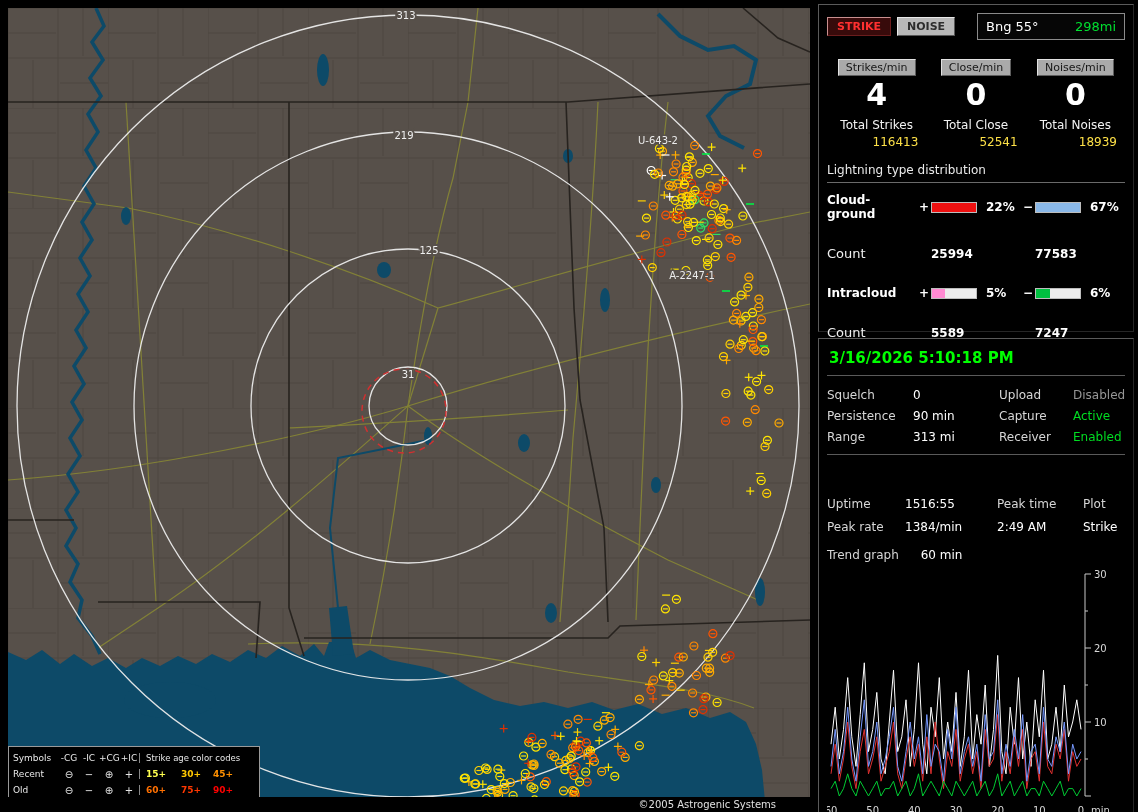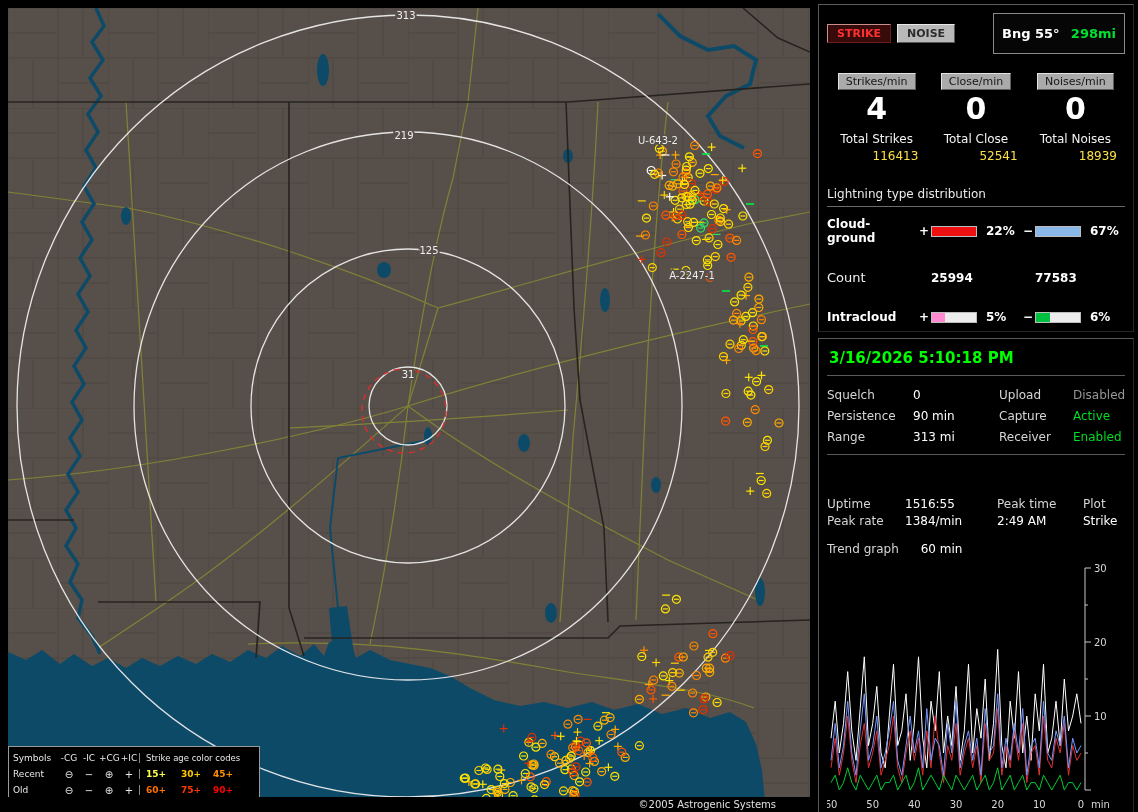--- a/index.html
+++ b/index.html
@@ -33,26 +33,26 @@
     display:flex; flex-direction:column; gap:6px; }
   .panel { background:#000; border:1px solid; border-color:#5a5a5a #262626 #262626 #5a5a5a; padding:8px; }
   #stats-panel { height:328px; }
   #status-panel { flex:1; }
 
   .top-row { display:flex; align-items:center; gap:6px; margin-bottom:16px; }
   .btn { font-size:11px; font-weight:bold; padding:2px 9px; cursor:pointer;
     font-family:"DejaVu Sans","Liberation Sans",sans-serif; }
   .btn.strike { background:#380b0b; color:#ff3030; border:1px solid; border-color:#c98f8f #6b1d1d #6b1d1d #c98f8f; }
   .btn.noise  { background:#b8b8b8; color:#2d2d2d; border:1px solid; border-color:#e9e9e9 #575757 #575757 #e9e9e9; }
-  .bng-box { margin-left:auto; width:132px; border:1px solid #8a8a8a; background:#060606;
-    padding:12px 8px; display:flex; justify-content:space-between; font-size:13px; font-weight:bold; }
+  .bng-box { margin-left:auto; width:148px; border:1px solid #8a8a8a; background:#060606;
+    padding:5px 8px; display:flex; justify-content:space-between; font-size:13px; font-weight:normal; }
   .bng-label { color:#fff; }
   .bng-dist { color:#00e030; }
 
-  .stats-grid { display:grid; grid-template-columns:1fr 1fr 1fr; margin-bottom:24px; }
+  .stats-grid { display:grid; grid-template-columns:1fr 1fr 1fr; margin-bottom:14px; }
   .stat-col { text-align:center; }
   .chip { background:#aaaaaa; color:#161616; font-size:11px; padding:1px 7px; border:1px solid;
     border-color:#e2e2e2 #5e5e5e #5e5e5e #e2e2e2; font-family:"DejaVu Sans","Liberation Sans",sans-serif; cursor:pointer; }
   .big-num { font-size:30px; font-weight:bold; color:#fff; margin-top:2px; line-height:34px; }
   .total-label { font-size:12px; color:#f2f2f2; margin-top:6px; }
   .total-value { font-size:12px; color:#fde047; text-align:right; padding-right:8px; margin-top:3px; }
 
   .dist-title { font-size:12px; color:#eaeaea; padding-bottom:5px; border-bottom:1px solid #6a6a6a; margin-bottom:10px; }
   .dist-grid { display:grid; grid-template-columns:90px 14px 50px 40px 14px 50px 1fr; row-gap:25px; align-items:center; }
   .dist-name { font-size:12px; font-weight:bold; color:#fff; }
@@ -65,21 +65,21 @@
   .cv1 { grid-column:3/5; }
   .cv2 { grid-column:6/8; }
 
   .datetime { font-size:15px; font-weight:bold; color:#00ff00; padding:2px 0 8px 2px; border-bottom:1px solid #5a5a5a; margin-bottom:12px; }
   .settings-grid { display:grid; grid-template-columns:86px 86px 74px 1fr; row-gap:7px; font-size:12px; margin-bottom:10px; }
   .set-label { color:#d6d6d6; }
   .set-value { color:#fff; }
   .st-gray { color:#969696; }
   .st-green { color:#00dd22; }
   .divider { border-top:1px solid #5a5a5a; margin:4px 0 12px 0; }
-  .uptime-grid { display:grid; grid-template-columns:78px 92px 86px 1fr; row-gap:3px; font-size:12px; margin-bottom:14px;margin-top:42px; }
+  .uptime-grid { display:grid; grid-template-columns:78px 92px 86px 1fr; row-gap:9px; font-size:12px; margin-bottom:14px;margin-top:42px; }
   .trend-row { font-size:12px; margin-bottom:8px; }
   .trend-row .set-value { margin-left:18px; }
   #trend-svg { display:block; background:#000; }
   .axis-t { font-size:10px; fill:#d8d8d8; font-family:"DejaVu Sans","Liberation Sans",sans-serif; }
 </style>
 </head>
 <body>
 
 <div id="stage">
 

